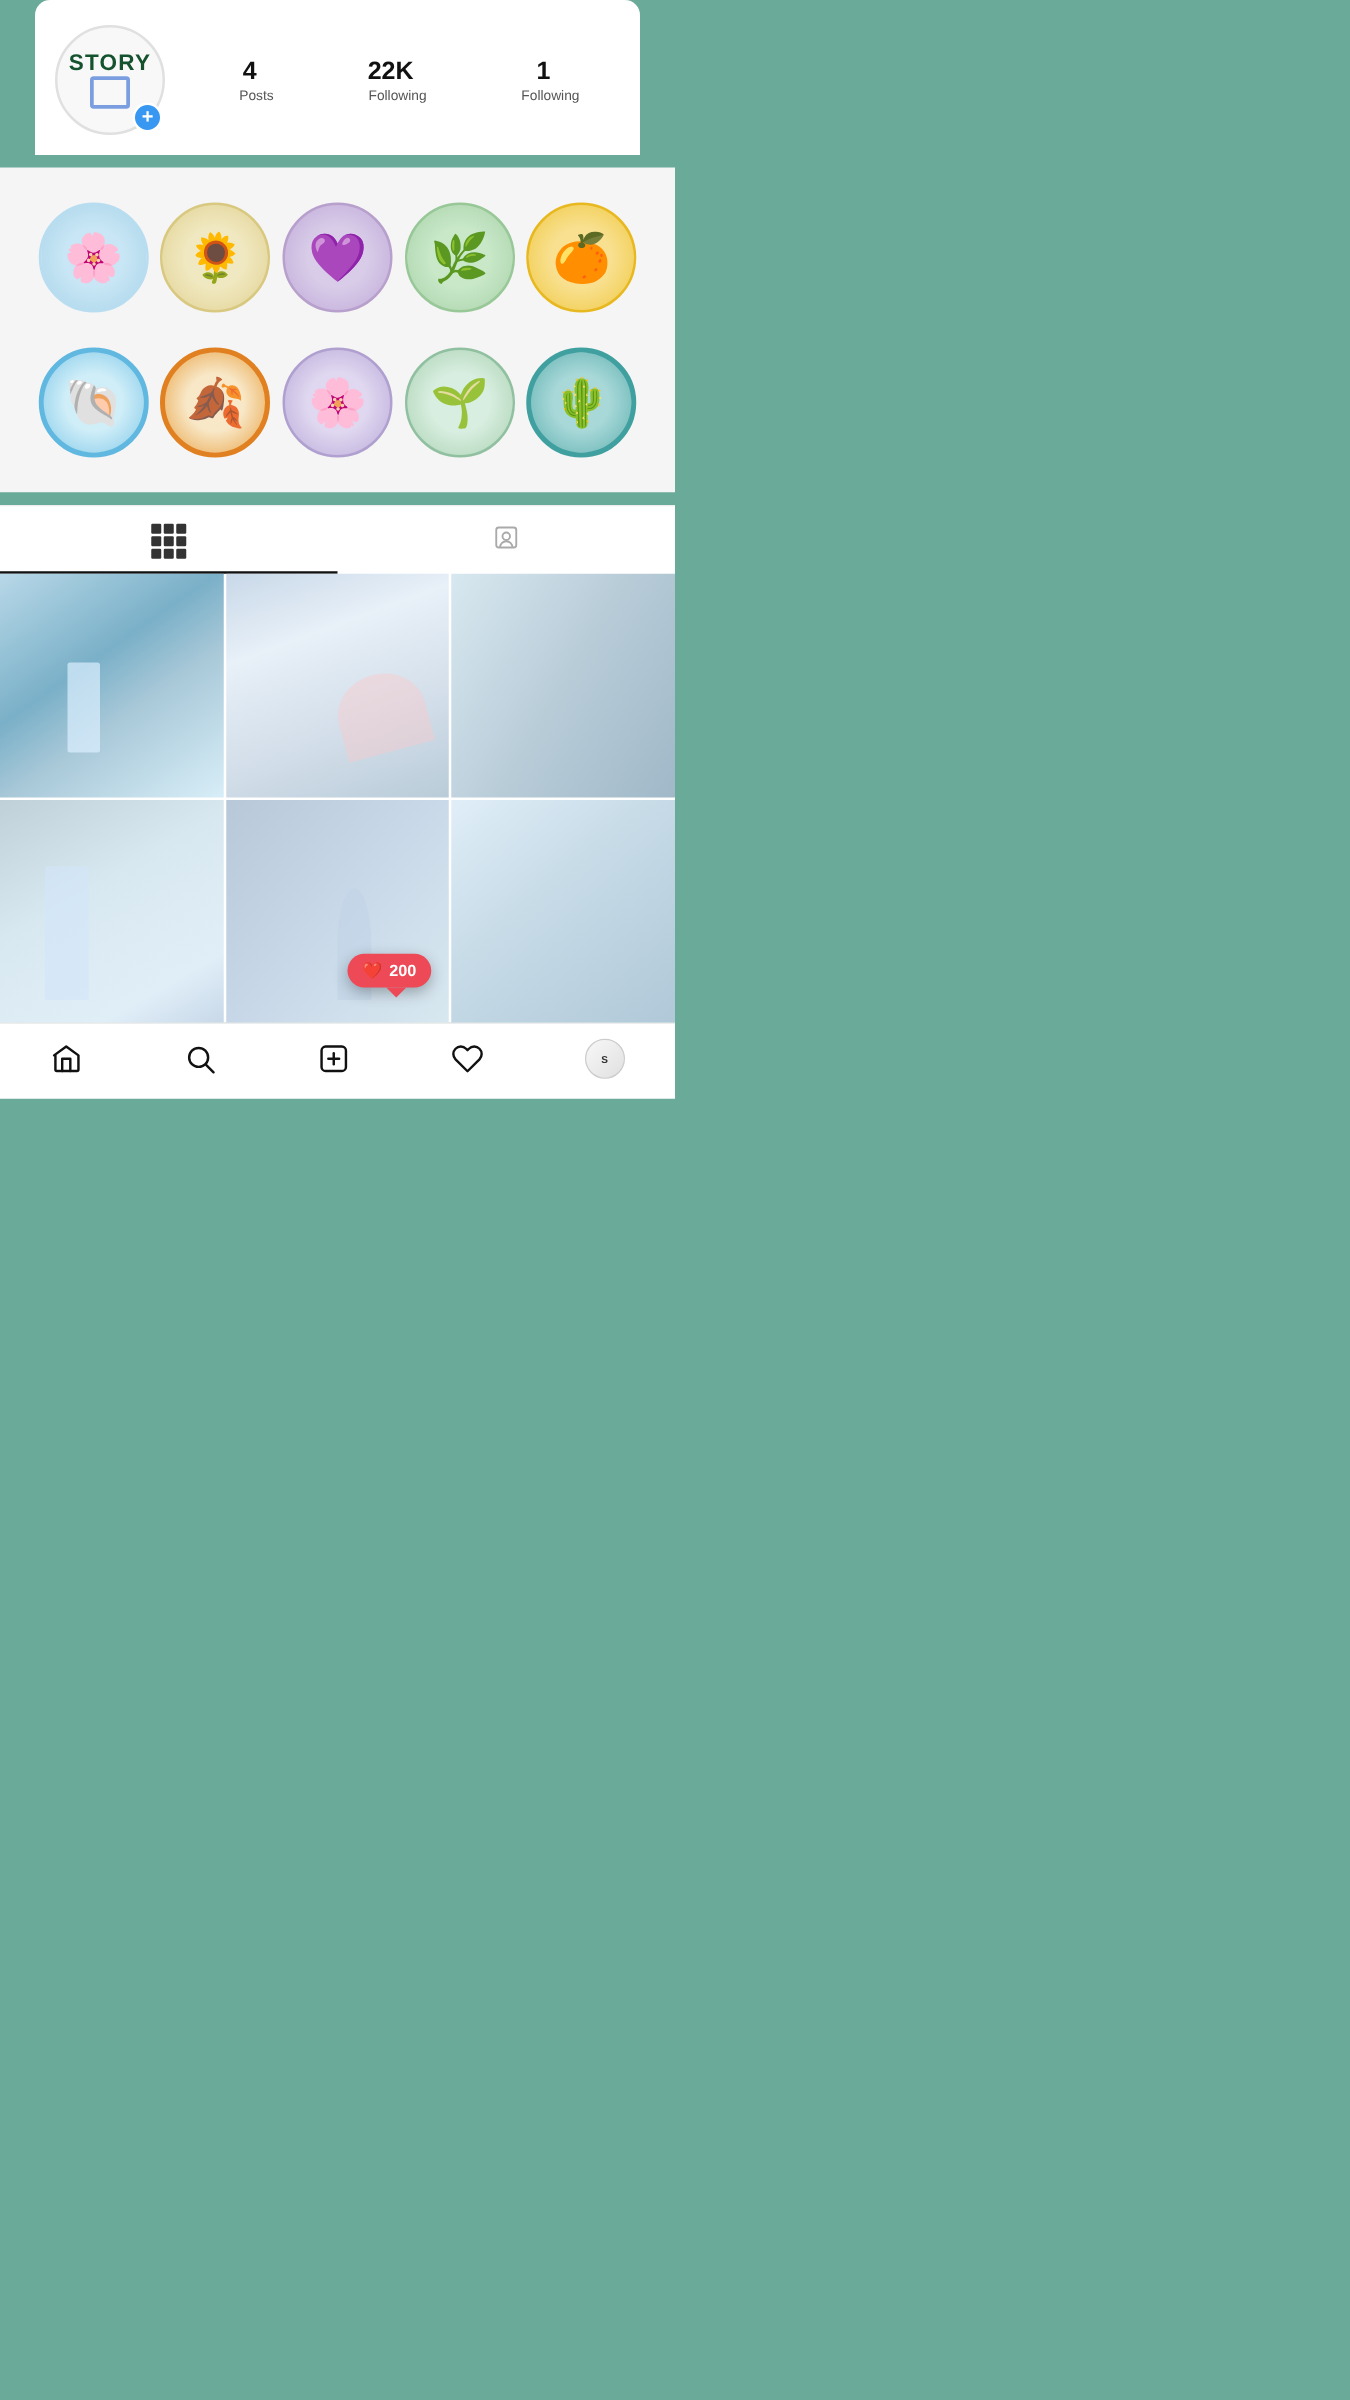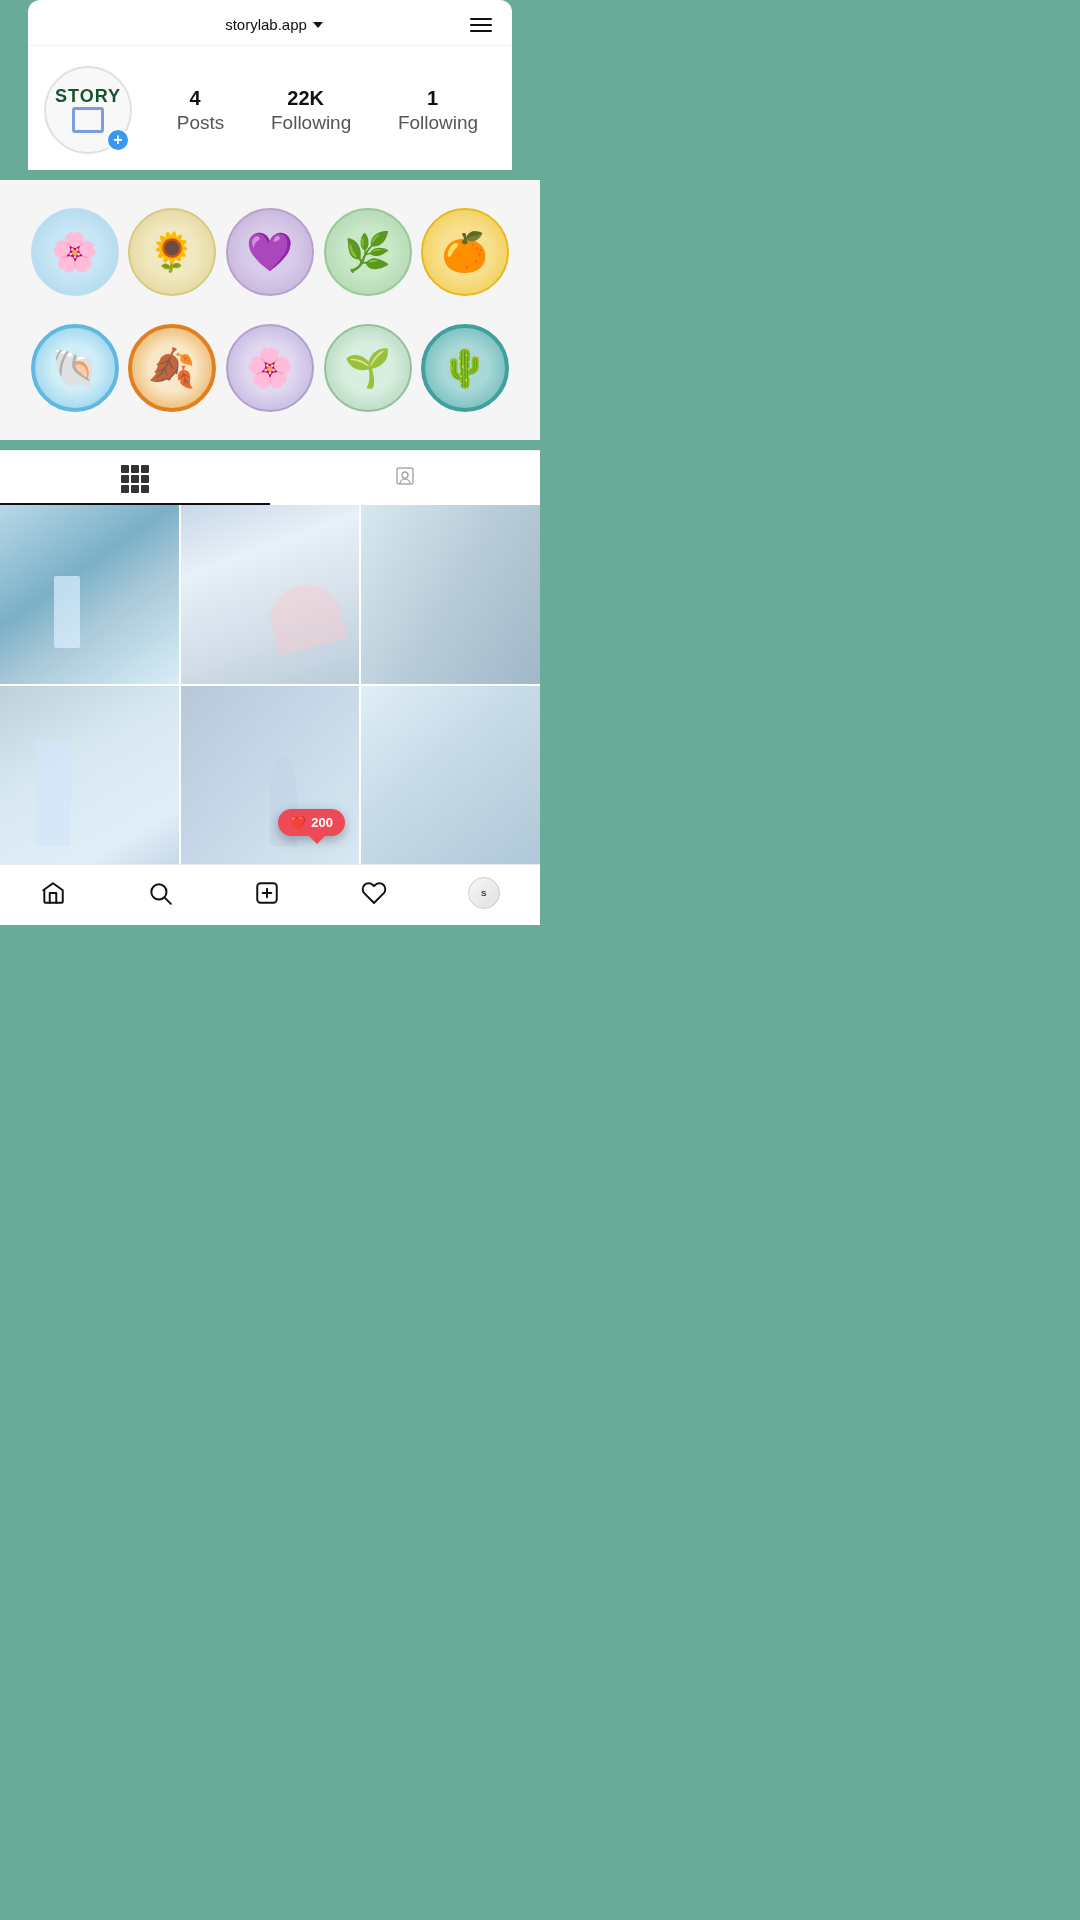--- a/index.html
+++ b/index.html
@@ -137,21 +137,21 @@
       display: flex;
       flex-direction: column;
       align-items: center;
     }
     .stat-number {
       font-size: 20px;
       font-weight: 700;
       color: #111;
     }
     .stat-label {
-      font-size: 19px;
+      font-size: 11px;
       color: #555;
       margin-top: 2px;
       margin-left: 11px;
     }
 
     .highlights-row {
       display: flex;
       justify-content: space-around;
       padding: 8px 16px;
     }
@@ -346,32 +346,20 @@
     }
   </style>
 </head>
 <body>
 
 <div class="page-wrapper">
 
 
   <div class="ig-card">
 
-    <div class="ig-topbar">
-      <div style="width:30px"></div>
-      <div class="ig-domain">
-        <span>storylab.app</span>
-        <div class="chevron-down"></div>
-      </div>
-      <div class="hamburger-icon">
-        <span></span>
-          <span></span>
-          <span></span>
-      </div>
-    </div>
 
     <div class="ig-profile">
       <div class="avatar-wrap">
         <div class="avatar-circle">
           <div class="avatar-inner">
             <span class="avatar-story-text">STORY</span>
             <div class="avatar-rect"></div>
           </div>
         </div>
         <div class="avatar-plus">+</div>

